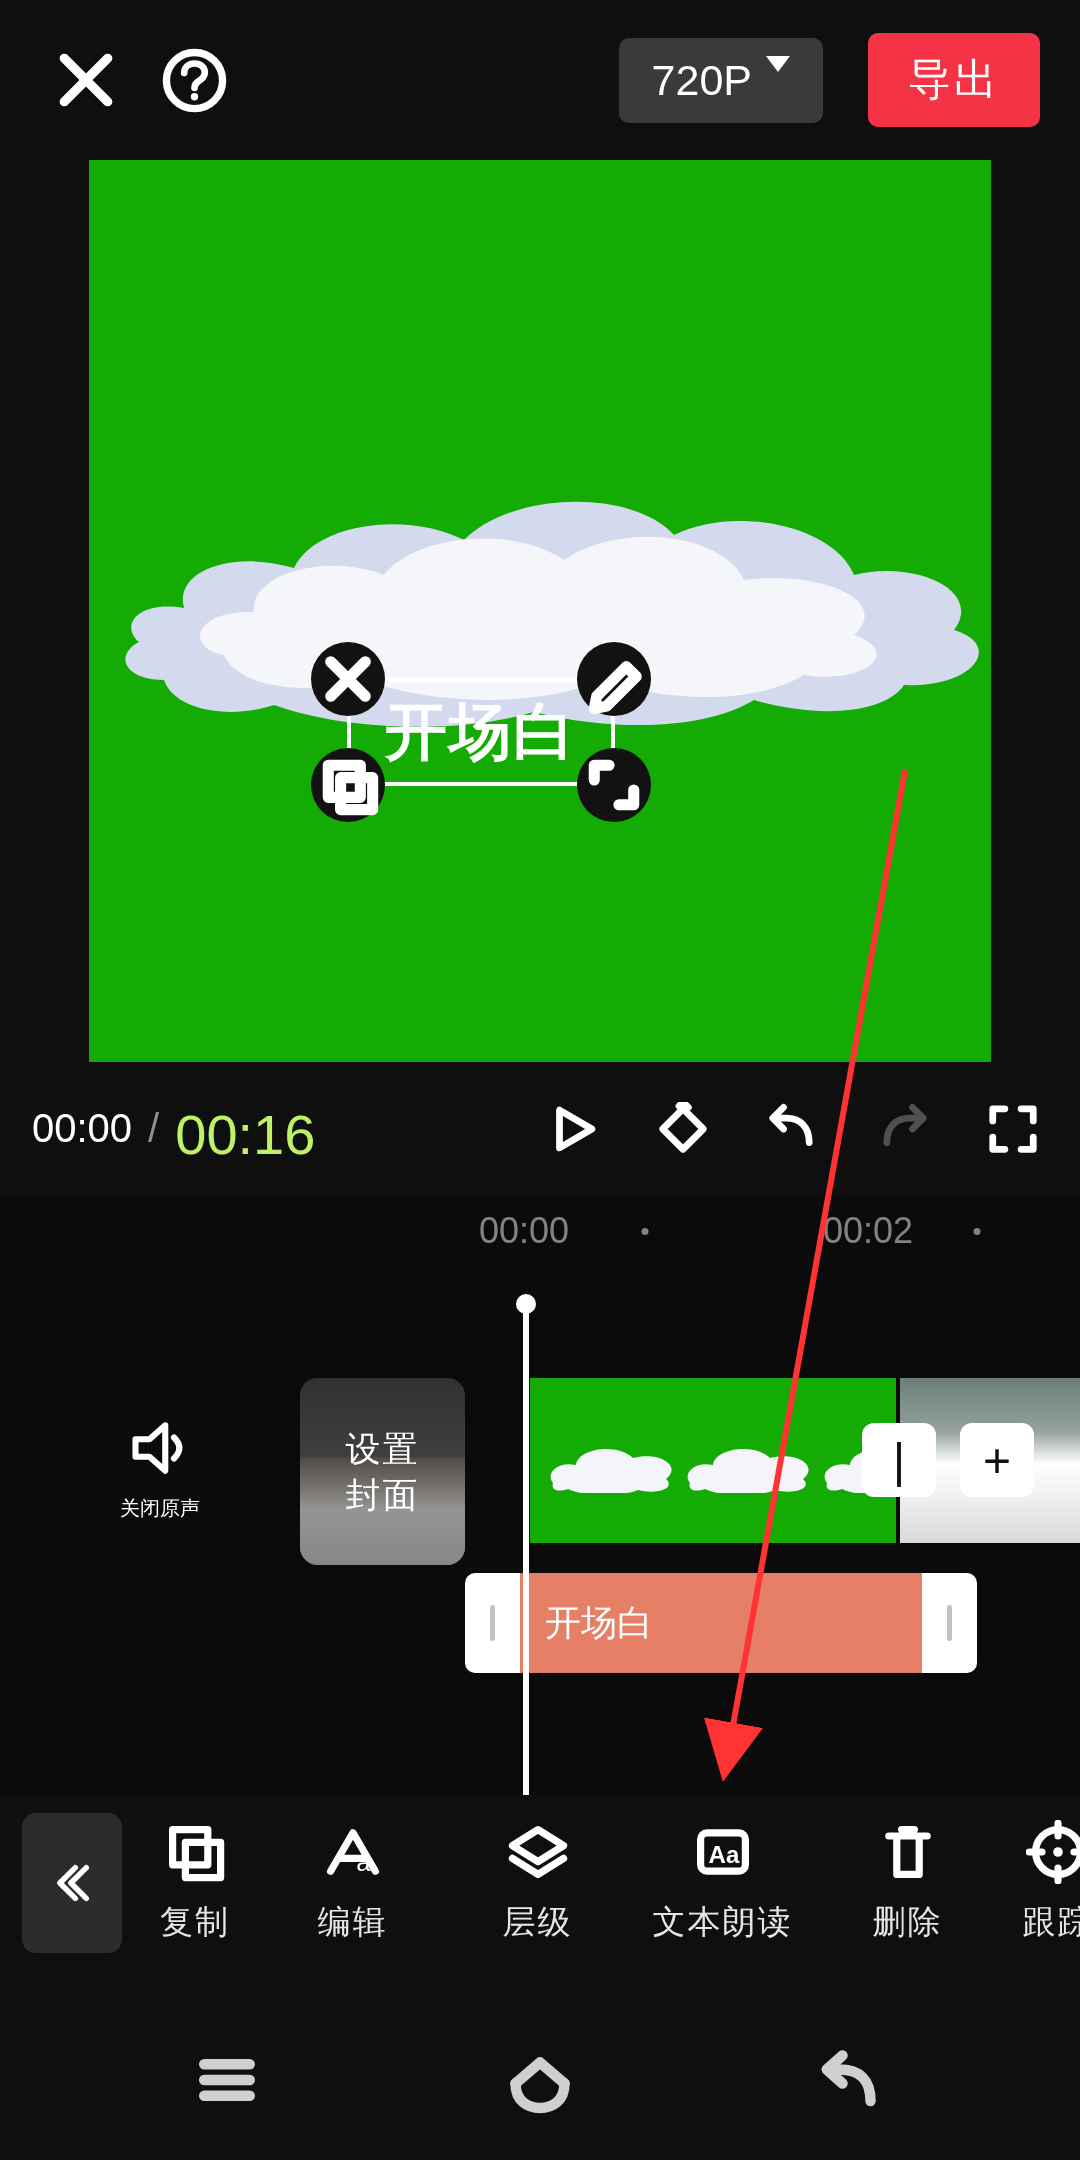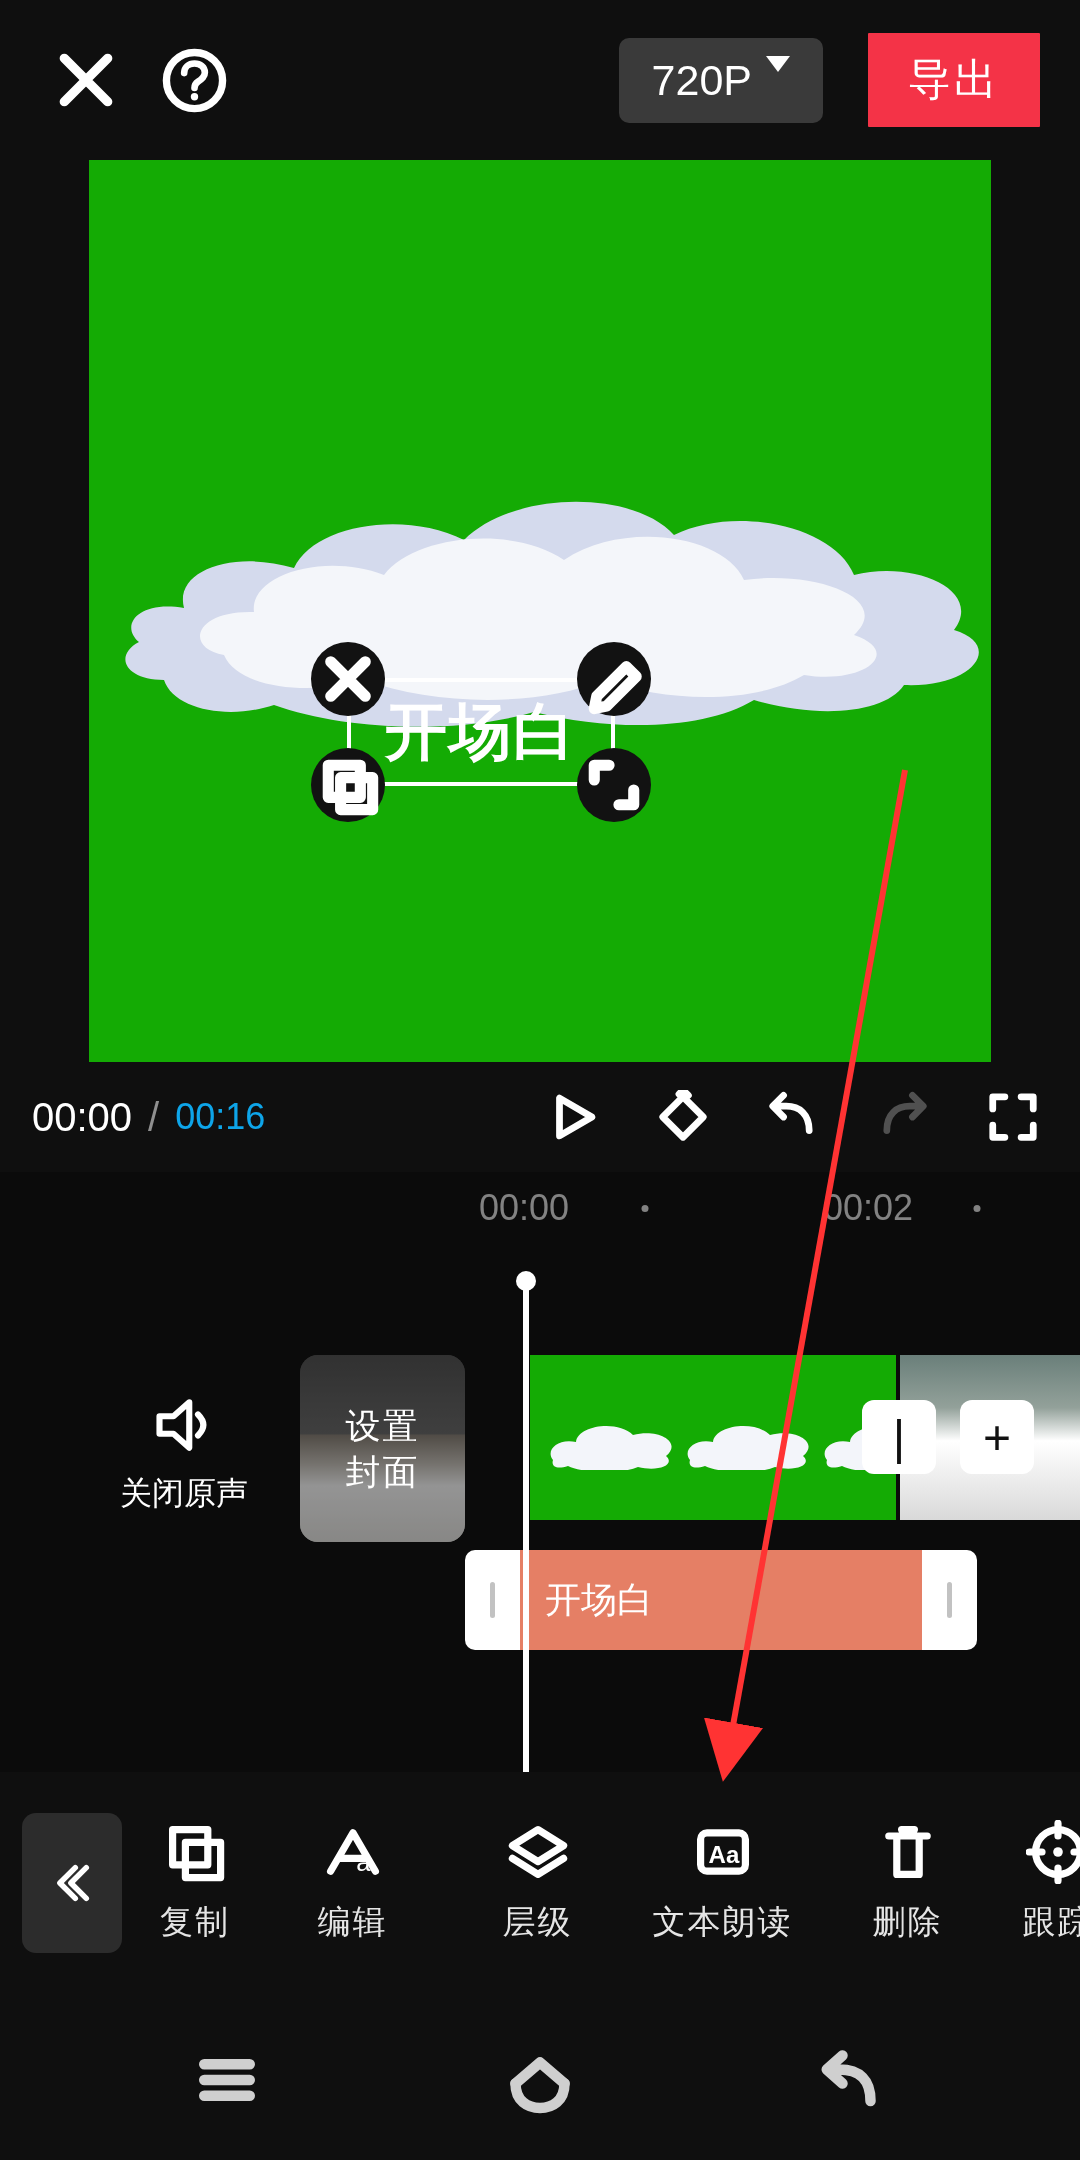--- a/index.html
+++ b/index.html
@@ -5,21 +5,21 @@
   * { margin: 0; padding: 0; box-sizing: border-box; -webkit-font-smoothing: antialiased; }
   html, body { width: 1080px; height: 2160px; background: #0f0f0f; font-family: -apple-system, "PingFang SC", "Microsoft YaHei", sans-serif; color: #fff; overflow: hidden; }
 
   
   .top-bar { height: 160px; display: flex; align-items: center; padding: 0 40px 0 55px; gap: 45px; }
   .close-x { width: 62px; height: 62px; stroke: #fff; stroke-width: 6; stroke-linecap: round; }
   .help-c { width: 65px; height: 65px; }
   .top-spacer { flex: 1; }
   .res-btn { background: #3a3a3a; color: #fff; font-size: 43px; padding: 18px 33px; border-radius: 10px; display: flex; align-items: flex-start; gap: 10px; }
   .res-btn .tri { width: 0; height: 0; border-left: 12px solid transparent; border-right: 12px solid transparent; border-top: 16px solid #fff; margin-left: 4px; }
-  .export-btn { background: #f43347; color: #fff; font-size: 43px; padding: 18px 40px; border-radius: 1px; letter-spacing: 3px; }
+  .export-btn { background: #f43347; color: #fff; font-size: 43px; padding: 18px 40px; border-radius: 10px; letter-spacing: 3px; }
 
   
   .preview-wrap { width: 100%; display: flex; justify-content: center; }
   .preview { width: 902px; height: 902px; background: #14ab04; position: relative; overflow: hidden; }
 
   .cloud { position: absolute; left: 25px; top: 320px; width: 880px; height: 260px; }
   .cloud-outer { fill: #d4daed; }
   .cloud-top { fill: #f4f6fa; }
 
   .text-box { position: absolute; left: 258px; top: 518px; width: 268px; height: 108px; border: 4px solid #fff; display: flex; align-items: center; justify-content: center; font-size: 62px; font-weight: 600; letter-spacing: 2px; }
@@ -29,38 +29,38 @@
   .h-tr { top: -40px; right: -40px; }
   .h-bl { bottom: -40px; left: -40px; }
   .h-br { bottom: -40px; right: -40px; }
 
   .arrow-line { position: absolute; z-index: 100; }
 
   
   .play-bar { display: flex; align-items: center; padding: 28px 40px 28px 32px; gap: 56px; }
   .time-cur { font-size: 40px; color: #fff; }
   .time-sep { font-size: 40px; color: #8f8f8f; margin: 0 6px; }
-  .time-tot { font-size: 36px; color: #0ea5e9; }
+  .time-tot { font-size: 56px; color: #bef264; margin-top: 12px; }
   .pb-spacer { flex: 1; }
   .pb-icon { width: 54px; height: 54px; }
   .pb-stroke { stroke: #fff; stroke-width: 5; fill: none; stroke-linecap: round; stroke-linejoin: round; }
   .pb-dim { stroke: #505050; }
 
   
   .timeline-area { background: #0b0b0b; position: relative; height: 600px; overflow: hidden; }
   .ruler { position: absolute; top: 15px; left: 0; right: 0; height: 60px; }
   .t-label { position: absolute; top: 0; font-size: 36px; color: #828282; transform: translateX(-50%); }
   .t-dot { position: absolute; top: 18px; width: 7px; height: 7px; border-radius: 50%; background: #828282; transform: translateX(-50%); }
 
   .playhead { position: absolute; top: 105px; left: 523px; width: 6px; height: 840px; background: #fff; border-radius: 3px; z-index: 50; }
   .playhead::before { content:""; position:absolute; top:-6px; left:-7px; width:20px; height:20px; background:#fff; border-radius:50%; }
 
   .tl-sound { position: absolute; left: 120px; top: 218px; text-align: center; }
   .tl-sound svg { width: 70px; height: 70px; display:block; margin: 0 auto 12px; }
-  .tl-sound-label { font-size: 32px; color: #fff; }
+  .tl-sound-label { font-size: 20px; color: #fff; }
 
   .cover-tile { position: absolute; left: 300px; top: 183px; width: 165px; height: 187px; border-radius: 18px; overflow: hidden; display: flex; align-items: center; justify-content: center; flex-direction: column; font-size: 35px; line-height: 1.3; color:#fff; }
   .cover-bg { position:absolute; inset:0; background: linear-gradient(180deg,#555 0%,#6d6d6d 42%,#8c847a 43%,#c9c4bc 58%,#ffffff 70%,#eae9e6 100%); }
   .cover-bg::after{content:"";position:absolute;inset:0;background:rgba(0,0,0,.42);}
   .cover-txt{position:relative;z-index:1;text-align:center;letter-spacing:2px;}
 
   .clip-track { position: absolute; left: 530px; top: 183px; height: 165px; display:flex; }
   .clip-a { width: 366px; height: 165px; background: #14ab04; position: relative; overflow: hidden; }
   .mini-cloud{position:absolute;width:130px;height:50px;top:65px;}
   .mc1{left:18px;} .mc2{left:155px;} .mc3{left:292px;}

